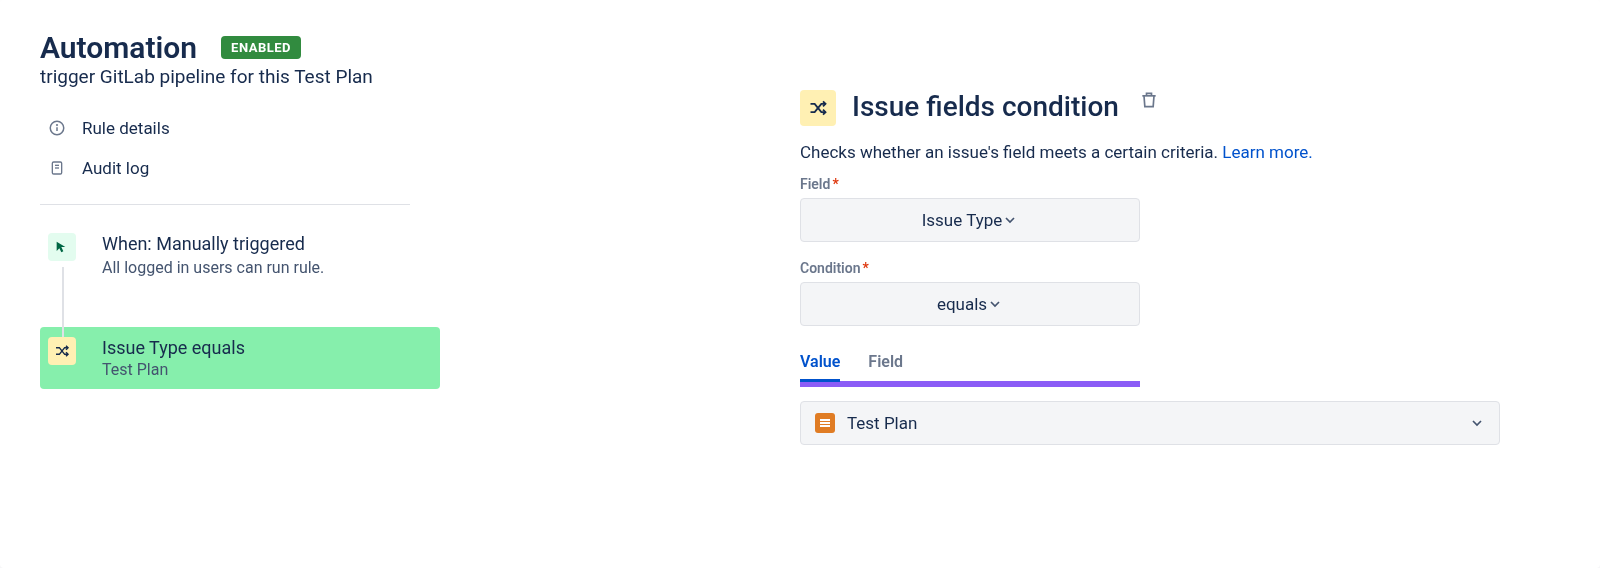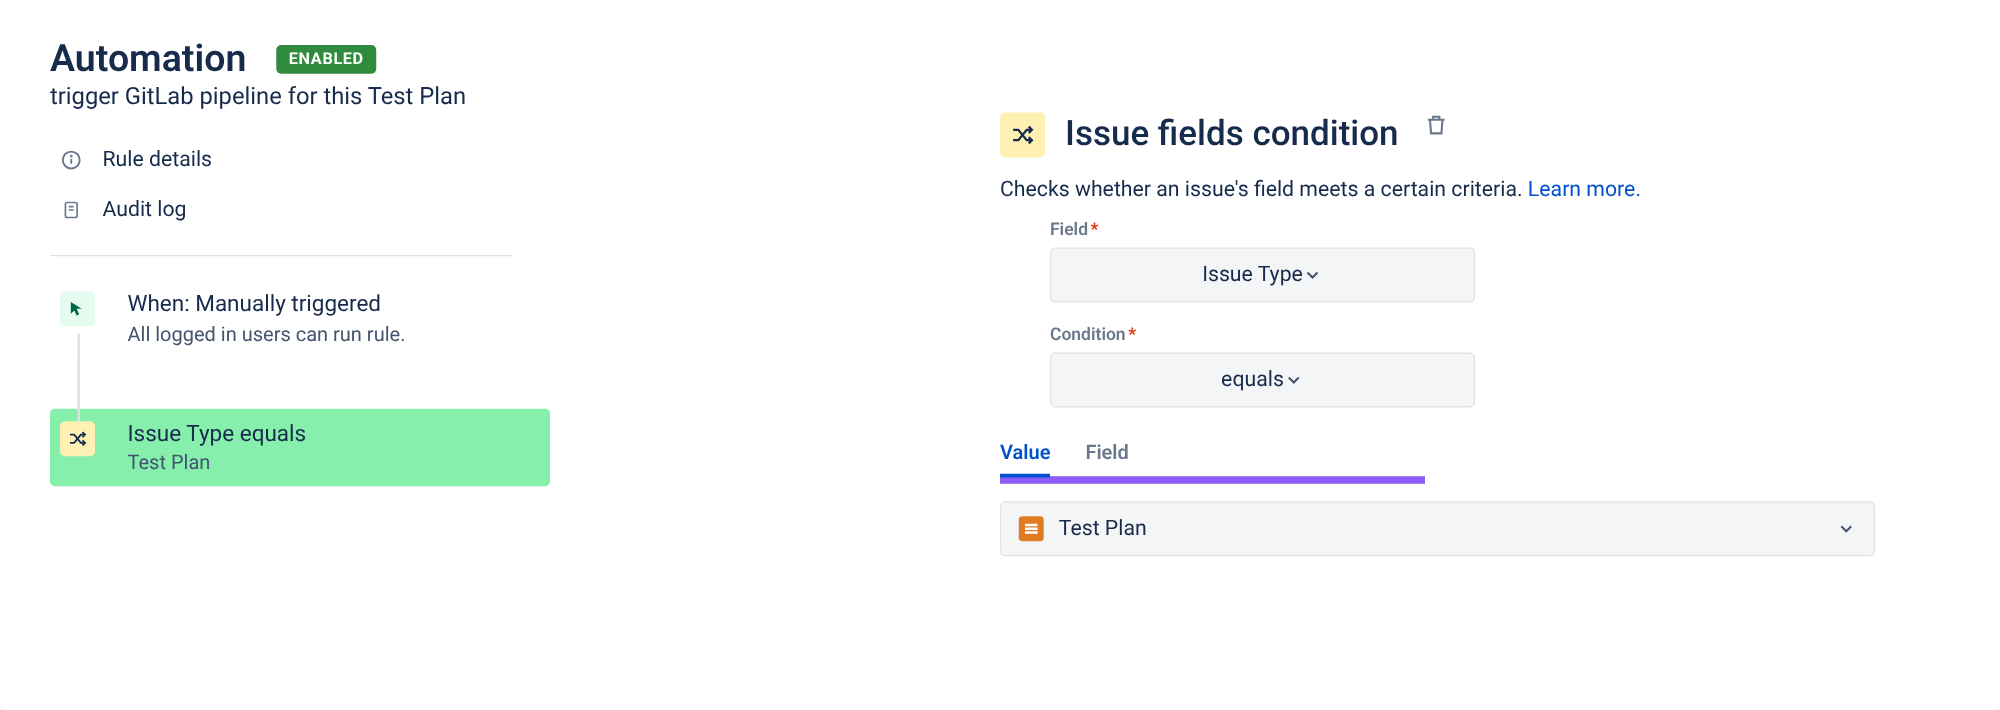--- a/index.html
+++ b/index.html
@@ -148,21 +148,21 @@
     height: 20px;
     cursor: pointer;
     margin-left: 4px;
   }
   .panel-desc {
     font-size: 17px;
     color: #172B4D;
     margin-bottom: 14px;
   }
   .panel-desc a { color: #0052CC; text-decoration: none; }
-  .form-group { margin-bottom: 18px; margin-left: 40px; }
+  .form-group { margin-bottom: 18px; }
   .form-label {
     font-size: 14px;
     font-weight: 600;
     color: #6B778C;
     display: block;
     margin-bottom: 6px;
   }
   .required { color: #DE350B; margin-left: 2px; }
   .select {
     width: 340px;

